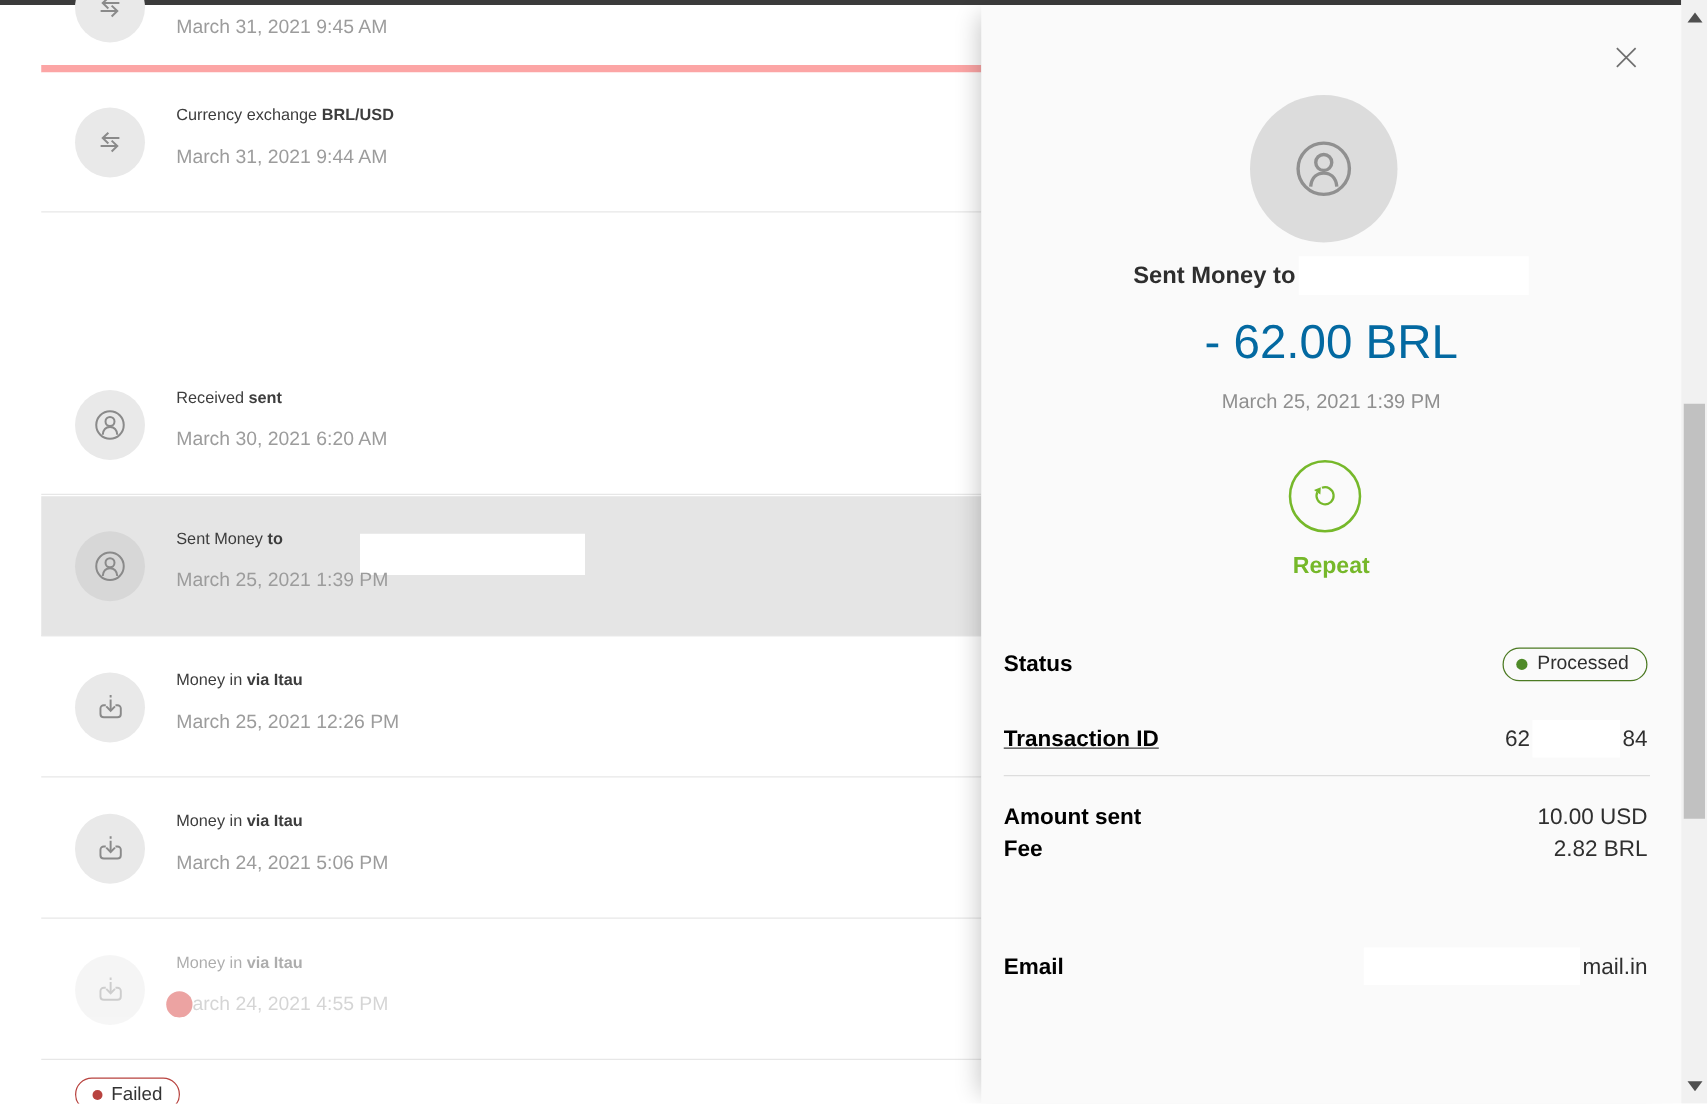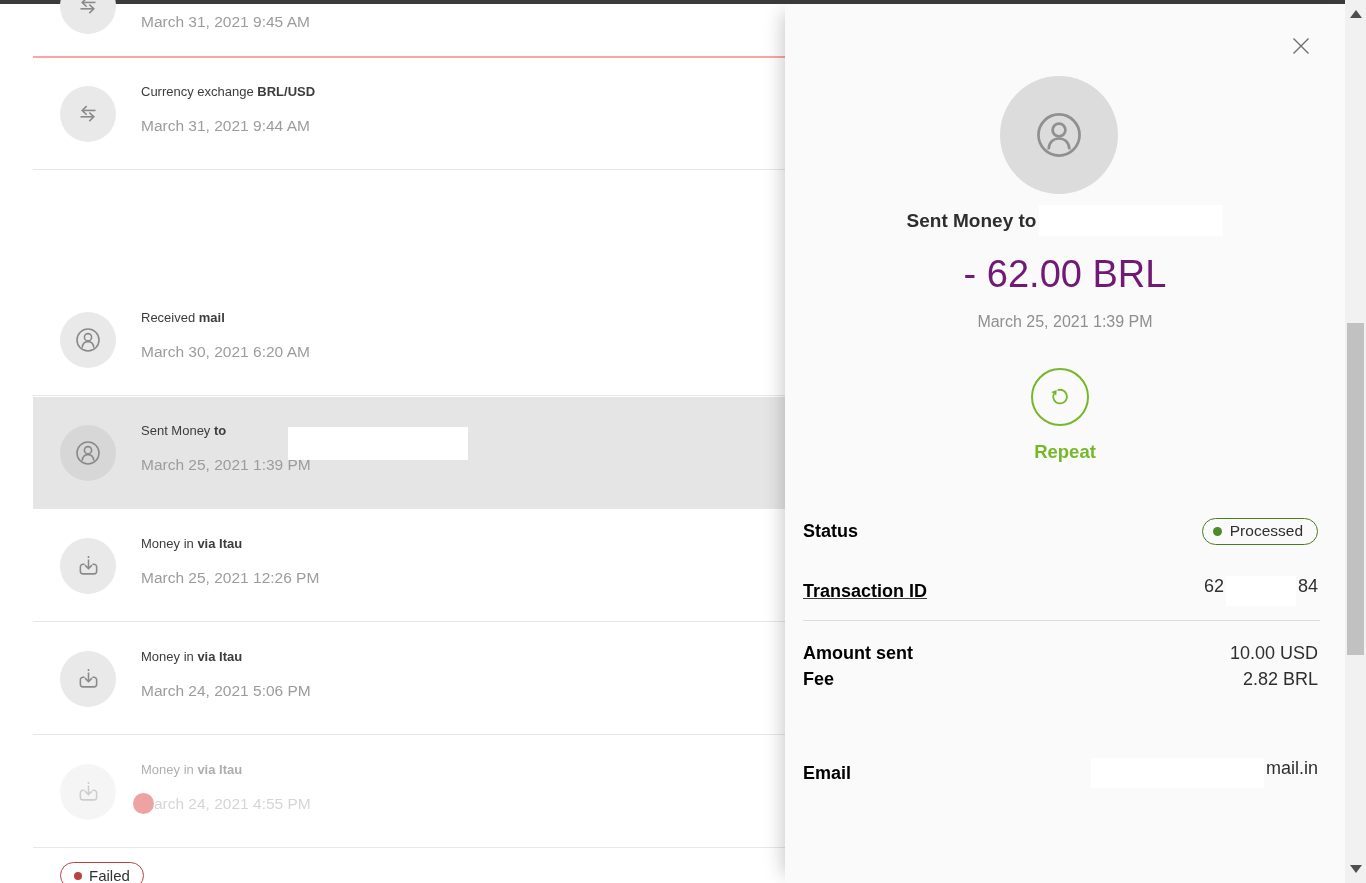--- a/index.html
+++ b/index.html
@@ -5,21 +5,21 @@
   html,body{margin:0;padding:0;background:#fff;}
   #stage{position:relative;width:1366px;height:883px;background:#ffffff;overflow:hidden;
          font-family:"Liberation Sans","DejaVu Sans",sans-serif;color:#3d3d3d;}
   .topbar{position:absolute;left:0;top:0;width:1345px;height:4px;background:#3b3b3b;}
 
   
   .row{position:absolute;left:33px;width:752px;height:112px;box-sizing:border-box;
        border-bottom:1px solid #e7e7e7;background:#fff;cursor:pointer;}
   .row.gray{background:#efefef;}
   .row.gray2{background:#e5e5e5;}
-  .row.partial{height:54px;border-bottom:2px solid #fca5a5;overflow:visible;}
+  .row.partial{height:54px;border-bottom:6px solid #fca5a5;overflow:visible;}
   .icon-circle{position:absolute;left:27px;top:28px;width:56px;height:56px;border-radius:50%;
        background:#e9e9e9;display:flex;align-items:center;justify-content:center;}
   .gray .icon-circle{background:#e0e0e0;}
   .gray2 .icon-circle{background:#d7d7d7;}
   .partial .icon-circle{top:-26px;}
   .row-title{position:absolute;left:108px;top:26px;font-size:13px;color:#3d3d3d;white-space:nowrap;}
   .row-title b{font-weight:700;}
   .row-date{position:absolute;left:108px;top:59px;font-size:15.5px;color:#9c9c9c;white-space:nowrap;}
   .partial .row-date{top:9px;}
   .row-redact{position:absolute;left:255px;top:30px;width:180px;height:33px;background:#ffffff;}
@@ -36,31 +36,31 @@
        box-shadow:-10px 0 18px -8px rgba(0,0,0,.22);}
   .close-btn{position:absolute;top:28px;right:30px;width:28px;height:28px;cursor:pointer;
        display:flex;align-items:center;justify-content:center;}
   .avatar{position:absolute;left:215px;top:72px;width:118px;height:118px;border-radius:50%;
        background:#dcdcdc;display:flex;align-items:center;justify-content:center;}
   .p-title-line{position:absolute;top:201px;left:0;width:560px;display:flex;
        justify-content:center;align-items:center;}
   .p-title{font-size:19px;font-weight:700;color:#2e2e2e;white-space:nowrap;}
   .p-title-redact{width:184px;height:31px;background:#ffffff;margin-left:3px;}
   .p-amount{position:absolute;top:249px;left:0;width:560px;text-align:center;
-       font-size:38px;color:#701a75;}
+       font-size:38px;color:#0369a1;}
   .p-date{position:absolute;top:309px;left:0;width:560px;text-align:center;
        font-size:16px;color:#8f8f8f;}
   .repeat-btn{position:absolute;top:364px;left:246px;width:58px;height:58px;border-radius:50%;
        border:2px solid #76b82a;box-sizing:border-box;display:flex;align-items:center;
        justify-content:center;cursor:pointer;}
   .repeat-label{position:absolute;top:437px;left:0;width:560px;text-align:center;
        font-size:18.5px;font-weight:700;color:#76b82a;cursor:pointer;}
   .drow{position:absolute;left:18px;width:515px;height:30px;display:flex;align-items:center;}
   .drow .lbl{font-size:18px;font-weight:700;color:#000000;}
-  .drow .val{position:absolute;right:0;display:flex;align-items:flex-start;
+  .drow .val{position:absolute;right:0;display:flex;align-items:center;
        font-size:18px;color:#2f2f2f;}
   .status-badge{display:inline-flex;align-items:center;gap:8px;height:27px;box-sizing:border-box;
        padding:0 14px 0 10px;border:1.5px solid #4c7a23;border-radius:15px;background:transparent;
        font-size:15.5px;color:#2f2f2f;}
   .status-badge .dot{width:9px;height:9px;border-radius:50%;background:#4f8a28;}
   .inline-redact{display:inline-block;background:#ffffff;height:30px;}
   .tx-redact{width:70px;margin:0 2px;}
   .email-redact{width:173px;margin-right:2px;}
   .p-divider{position:absolute;left:18px;top:616px;width:517px;height:1px;background:#dddddd;}
   .pos-status{top:512px;} .pos-tx{top:572px;text-decoration:underline;} .pos-amt{top:634px;}
@@ -117,21 +117,21 @@
   <div class="row" style="top:284px;">
     <div class="icon-circle">
       <svg width="32" height="32" viewBox="0 0 32 32">
           <g fill="none" stroke="#8a8a8a" stroke-width="1.6">
         <circle cx="16" cy="16" r="11"></circle>
             <circle cx="16" cy="13.2" r="3.6"></circle>
         <path d="M10.2 23.8 C10.6 19 13.4 17.6 16 17.6 C18.6 17.6 21.4 19 21.8 23.8"></path>
           </g>
         </svg>
     </div>
-    <div class="row-title"><span>Received </span><b>mail</b></div>
+    <div class="row-title"><span>Received </span><b>sent</b></div>
     <div class="row-date">March 30, 2021 6:20 AM</div>
   </div>
 
   <div class="row gray2" style="top:397px;">
     <div class="icon-circle">
       <svg width="32" height="32" viewBox="0 0 32 32">
           <g fill="none" stroke="#8a8a8a" stroke-width="1.6">
         <circle cx="16" cy="16" r="11"></circle>
             <circle cx="16" cy="13.2" r="3.6"></circle>
         <path d="M10.2 23.8 C10.6 19 13.4 17.6 16 17.6 C18.6 17.6 21.4 19 21.8 23.8"></path>

